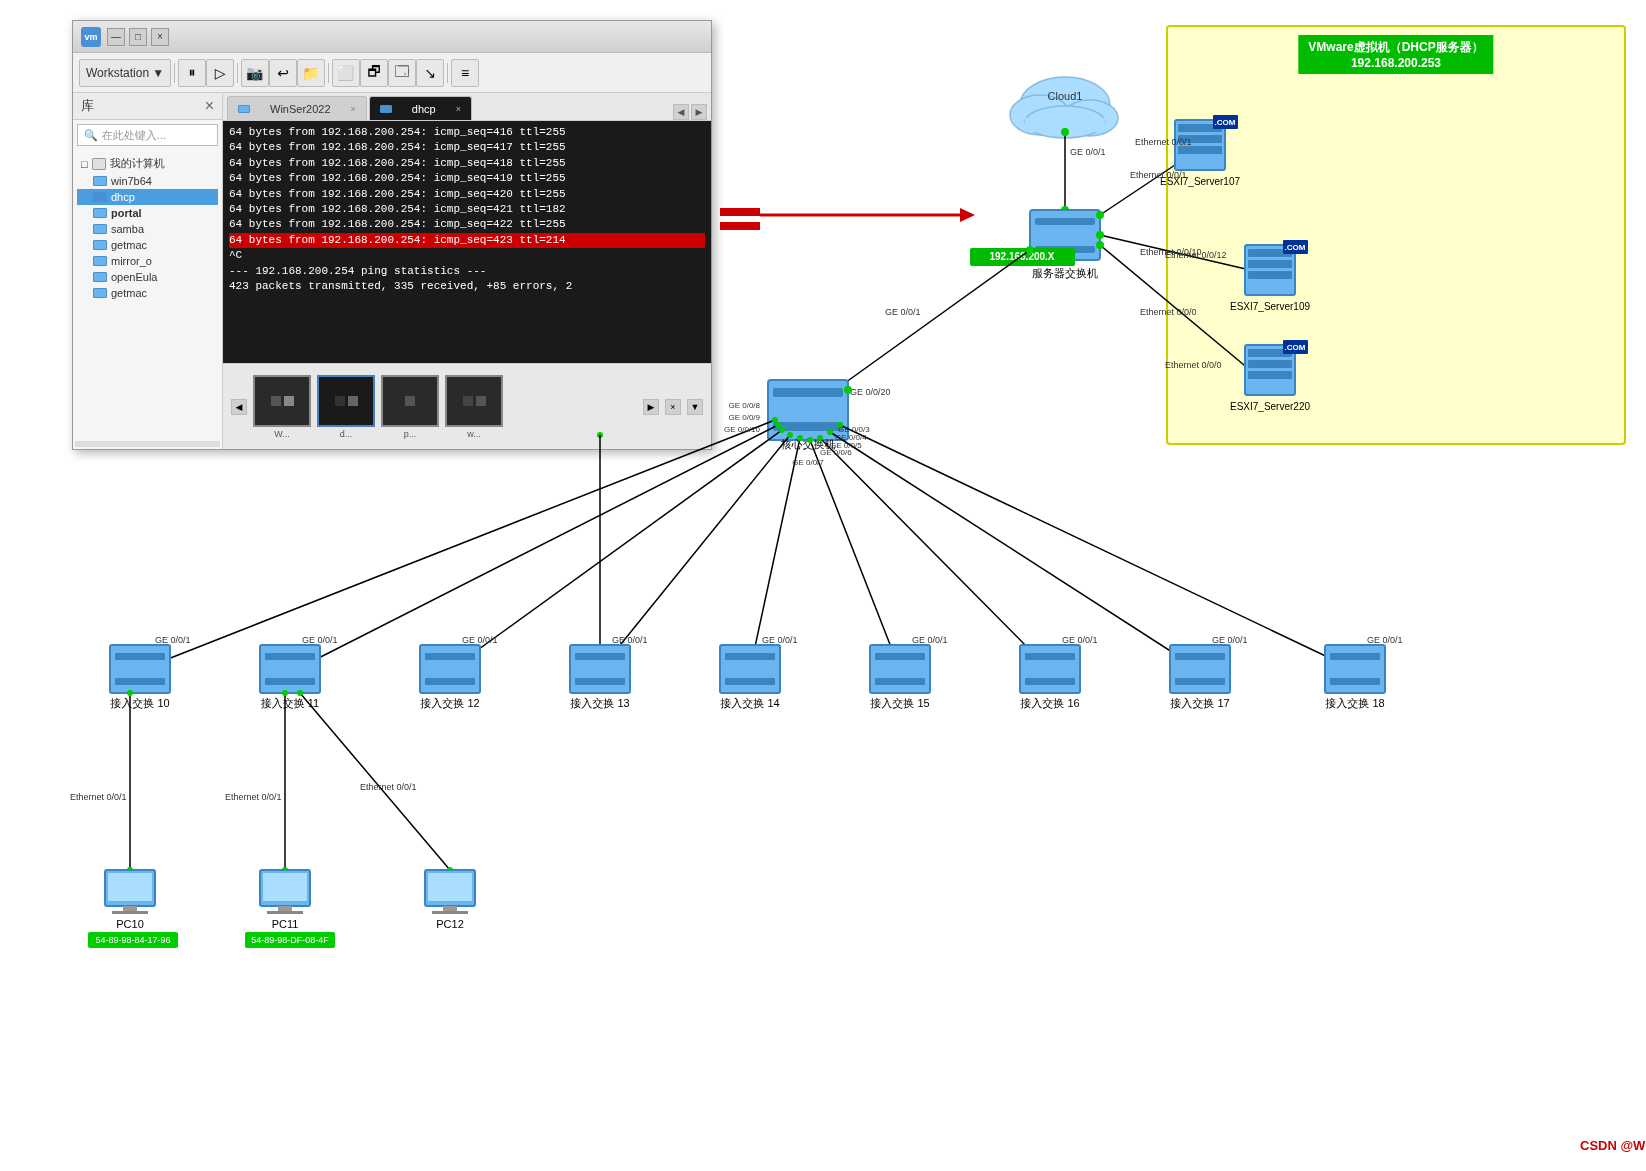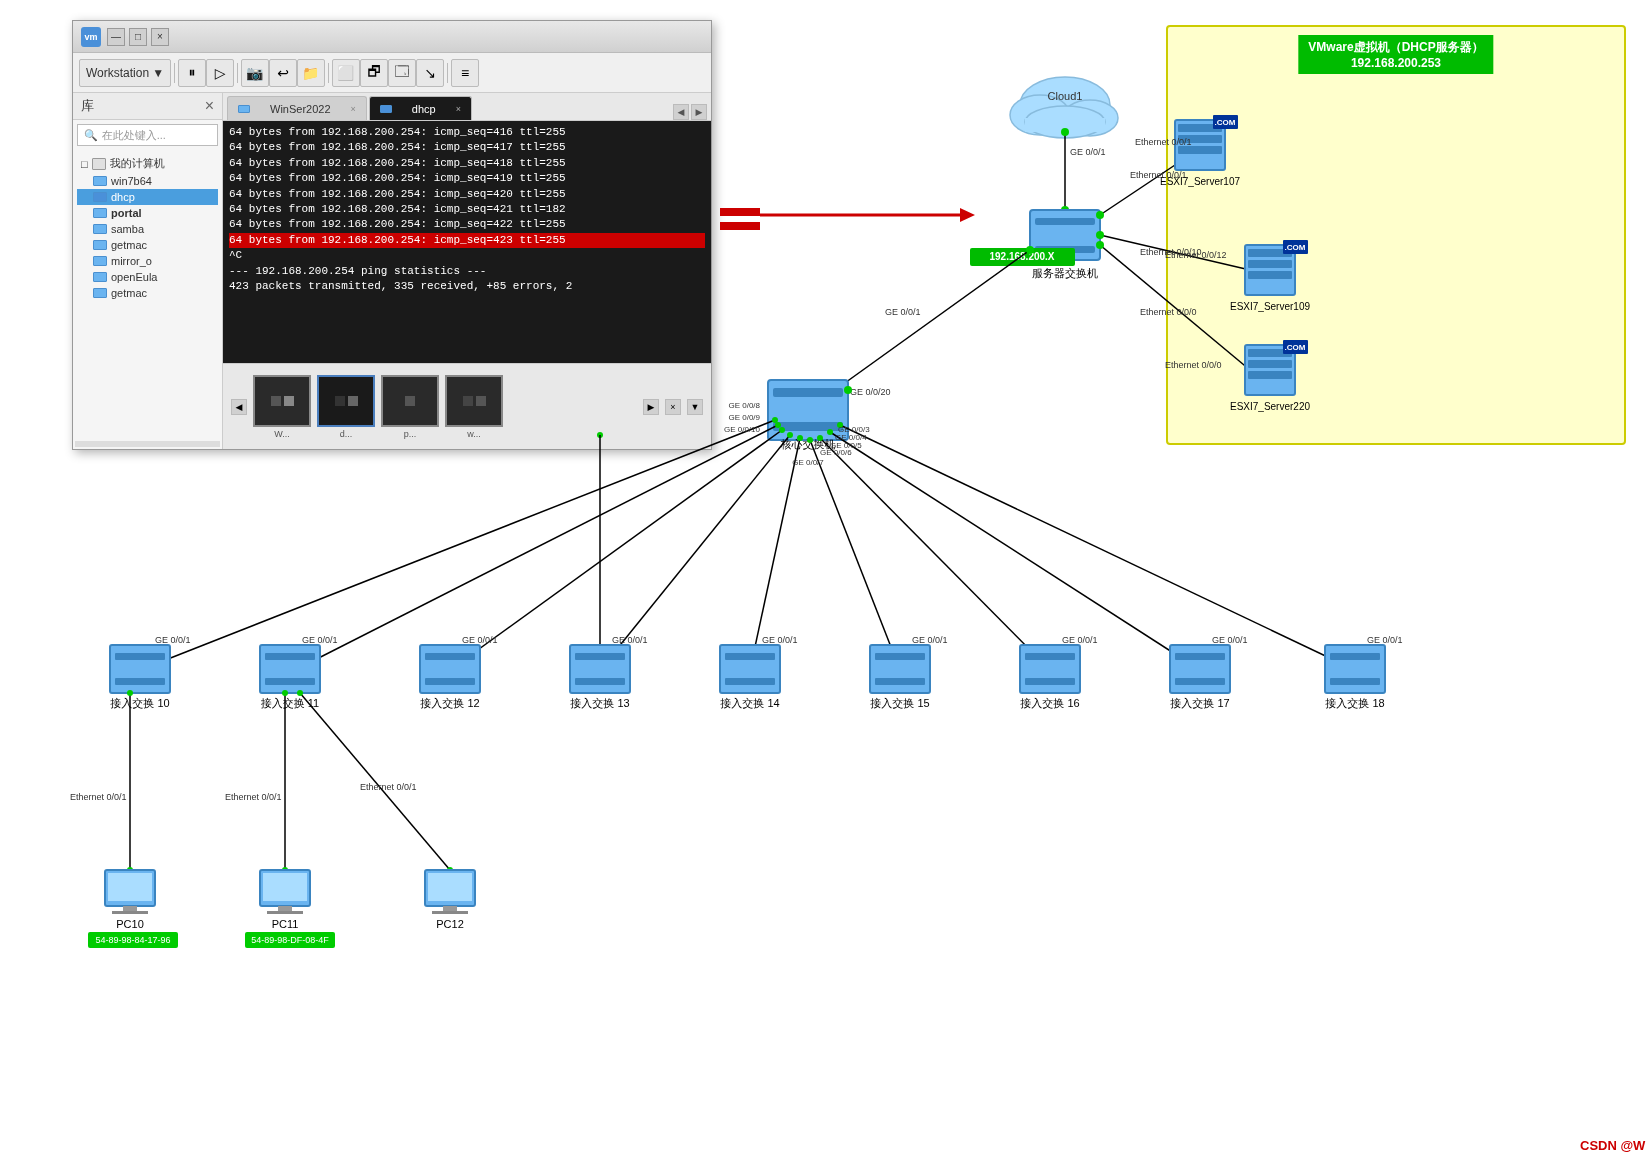--- a/index.html
+++ b/index.html
@@ -410,21 +410,21 @@
       </div>
 
       <div class="terminal-area">
         <div class="terminal-line">64 bytes from 192.168.200.254: icmp_seq=416 ttl=255</div>
         <div class="terminal-line">64 bytes from 192.168.200.254: icmp_seq=417 ttl=255</div>
         <div class="terminal-line">64 bytes from 192.168.200.254: icmp_seq=418 ttl=255</div>
         <div class="terminal-line">64 bytes from 192.168.200.254: icmp_seq=419 ttl=255</div>
         <div class="terminal-line">64 bytes from 192.168.200.254: icmp_seq=420 ttl=255</div>
         <div class="terminal-line">64 bytes from 192.168.200.254: icmp_seq=421 ttl=182</div>
         <div class="terminal-line">64 bytes from 192.168.200.254: icmp_seq=422 ttl=255</div>
-        <div class="terminal-line highlight">64 bytes from 192.168.200.254: icmp_seq=423 ttl=255</div>
+        <div class="terminal-line highlight">64 bytes from 192.168.200.254: icmp_seq=423 ttl=214</div>
         <div class="terminal-line">^C</div>
         <div class="terminal-line">--- 192.168.200.254 ping statistics ---</div>
         <div class="terminal-line">423 packets transmitted, 335 received, +85 errors, 2</div>
       </div>
 
       <div style="background:#e8e8e8;border-top:1px solid #ccc;position:relative;">
         <div style="display:flex;align-items:center;padding:4px 8px;gap:6px;height:85px;">
           <div class="thumb-nav">◀</div>
 
           <div class="thumb-wrapper">

